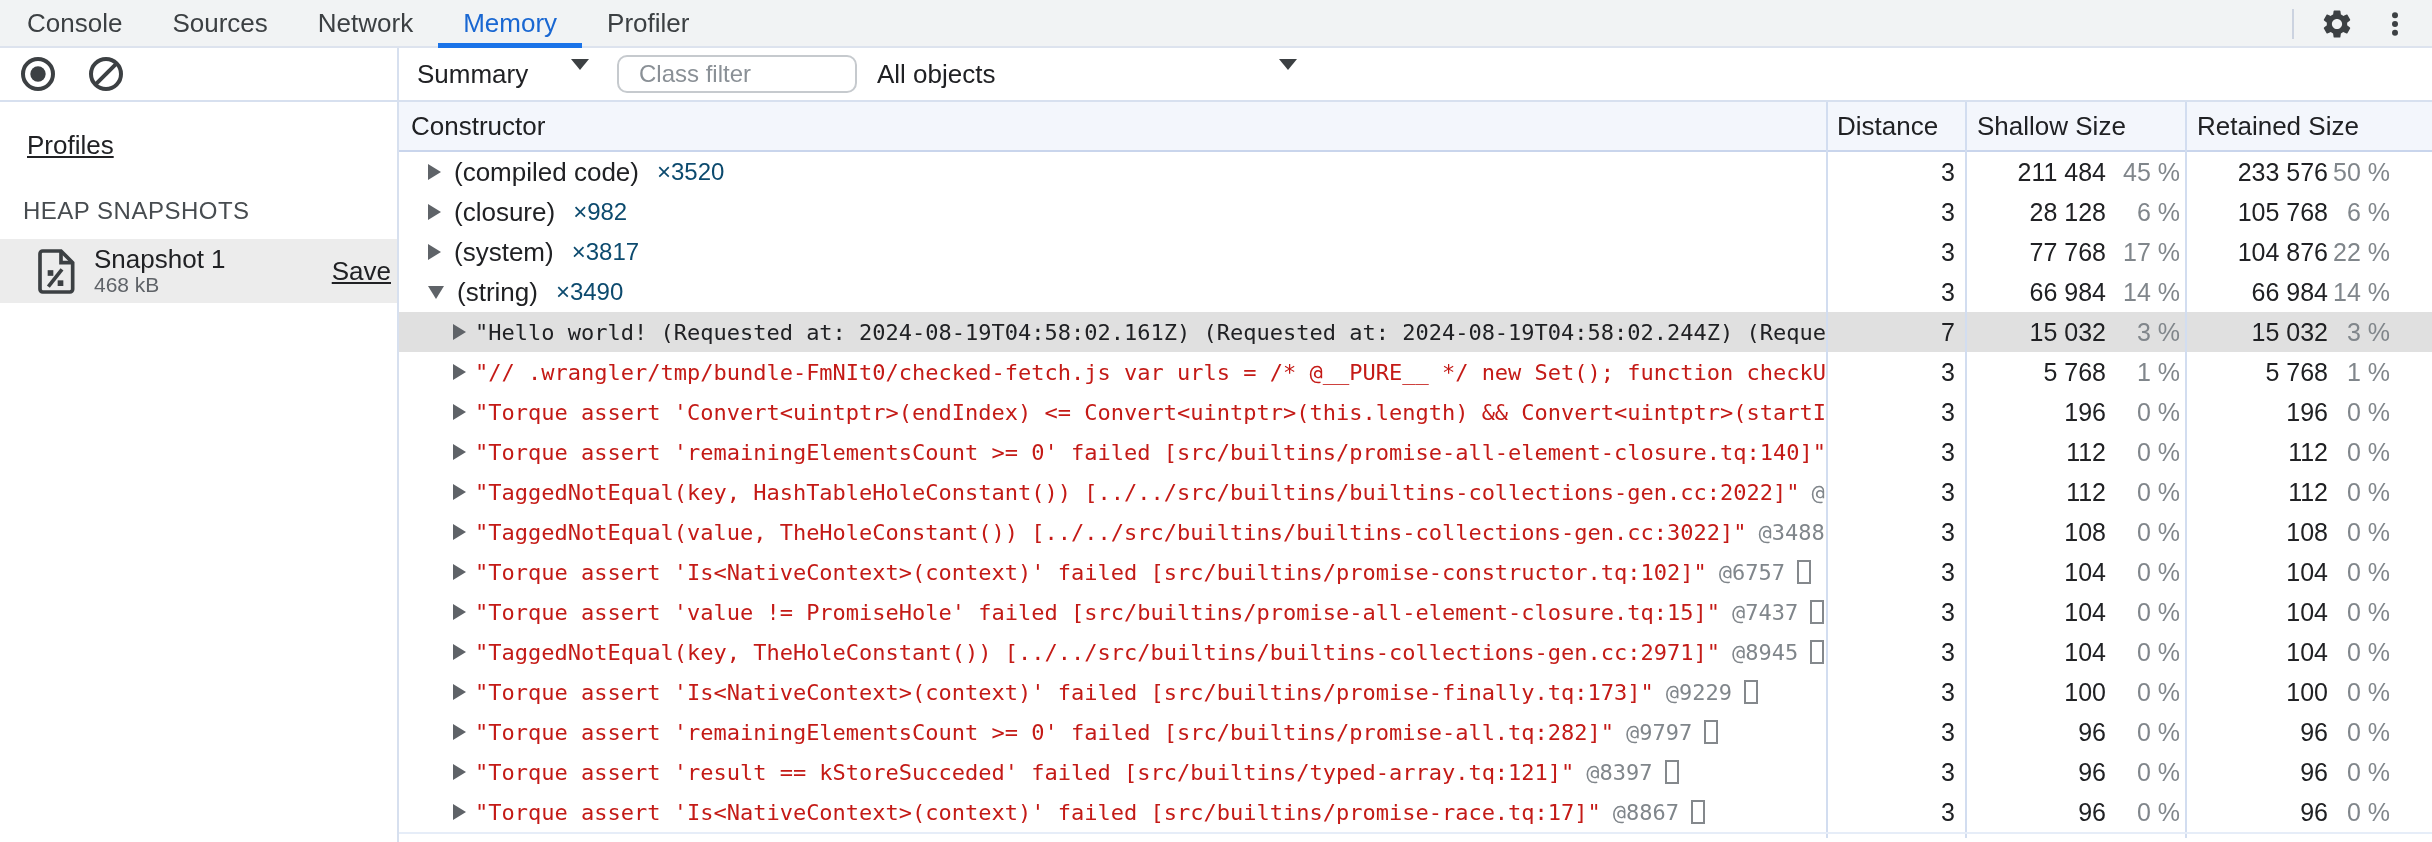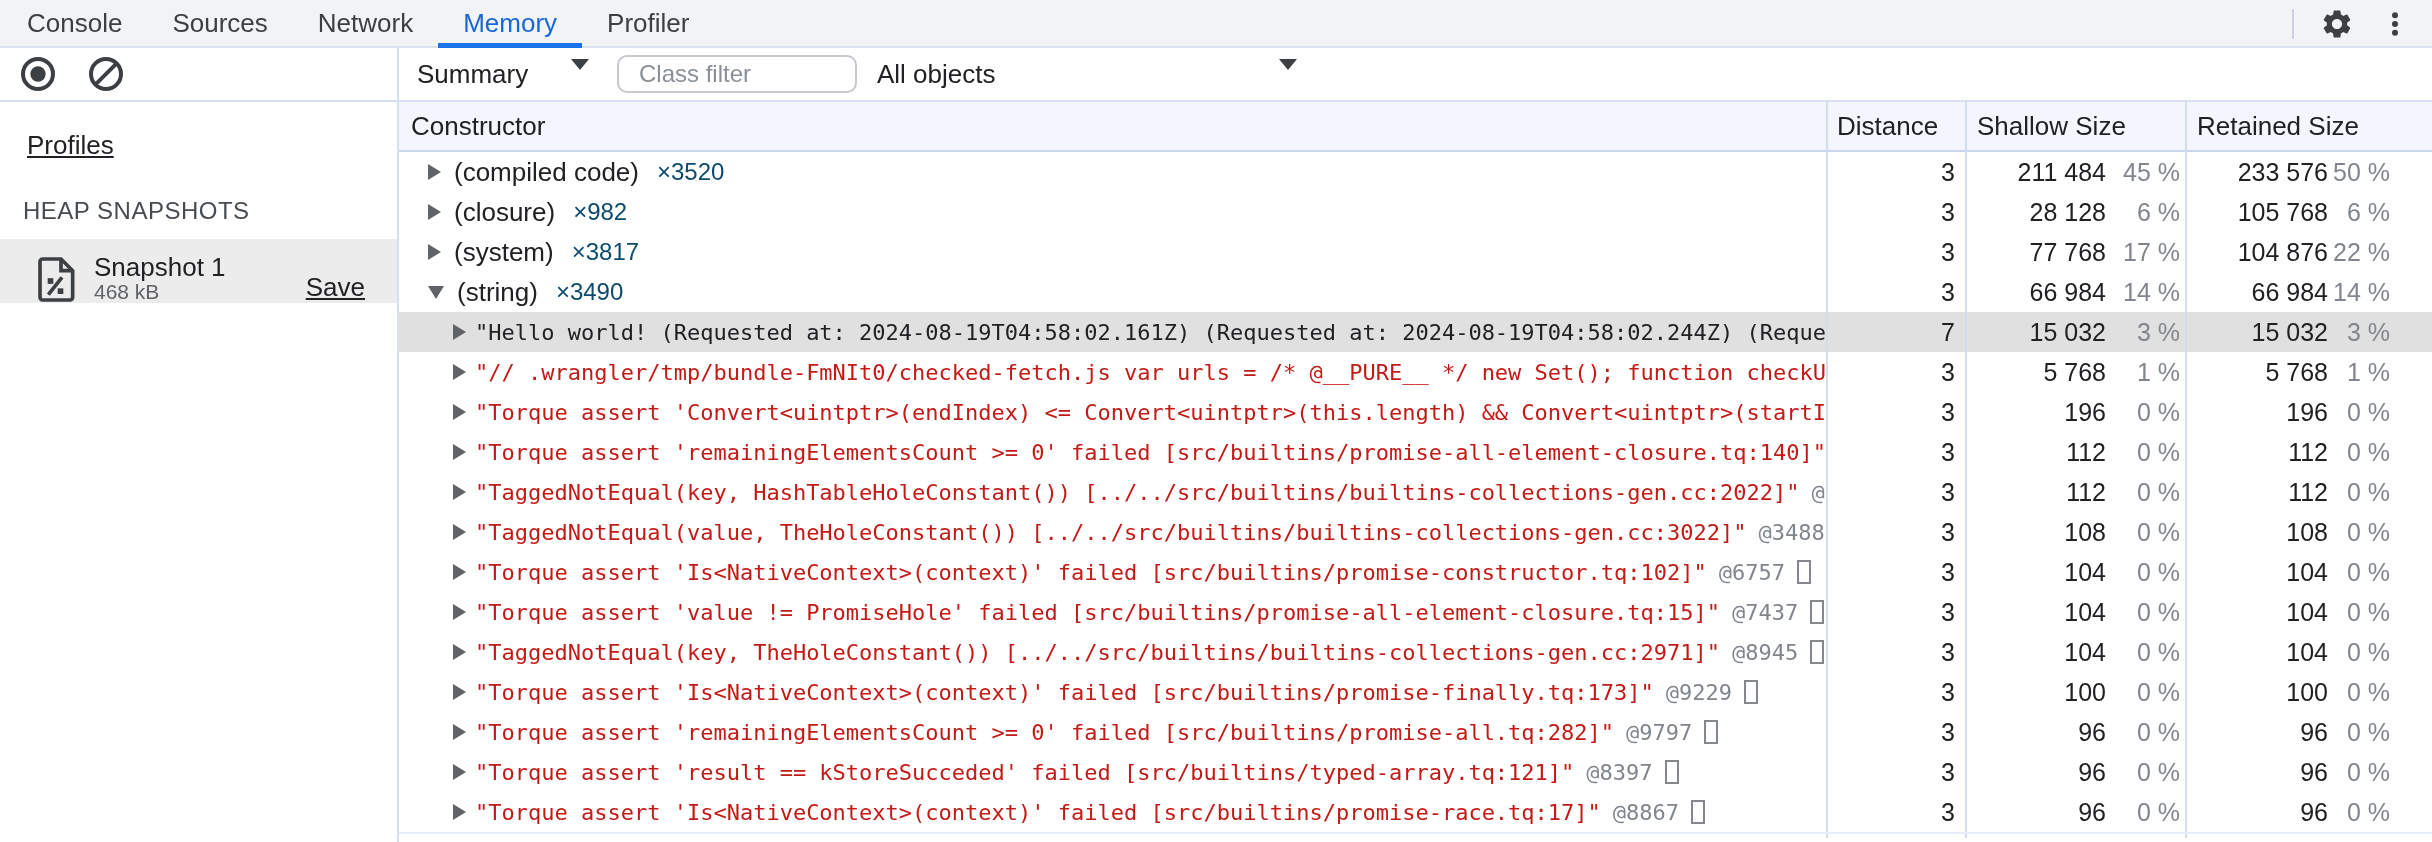--- a/index.html
+++ b/index.html
@@ -26,21 +26,21 @@
 
   
   .sidebar { position:absolute; left:0; top:48px; width:399px; height:794px;
              background:#fff; border-right:2px solid #d7e0ef; }
   .sidebar-toolbar { height:54px; border-bottom:2px solid #d7e0ef;
                      display:flex; align-items:center; gap:28px; padding-left:18px; }
   .profiles-title { margin-top:28px; padding-left:27px; font-size:26px; color:#202124;text-decoration:underline; }
   .heap-title { margin-top:36px; padding-left:23px; font-size:24px; color:#474c50;
                 letter-spacing:0.5px; }
   .snapshot-item { margin-top:14px; height:64px; background:#ececec;
-                   display:flex; align-items:flex-end; padding:0 32px 0 36px; }
+                   display:flex; align-items:center; padding:0 6px 0 36px; }
   .snapshot-text { margin-left:18px; line-height:1.05; }
   .snapshot-name { font-size:26px; color:#202124; }
   .snapshot-size { font-size:21px; color:#5f6368; }
   .save-link { margin-left:auto; font-size:26px; color:#202124;
                text-decoration:underline; cursor:pointer; }
 
   
   .main-toolbar { position:absolute; left:399px; top:48px; width:2033px; height:54px;
                   background:#fff; border-bottom:2px solid #d7e0ef;
                   display:flex; align-items:center; }

